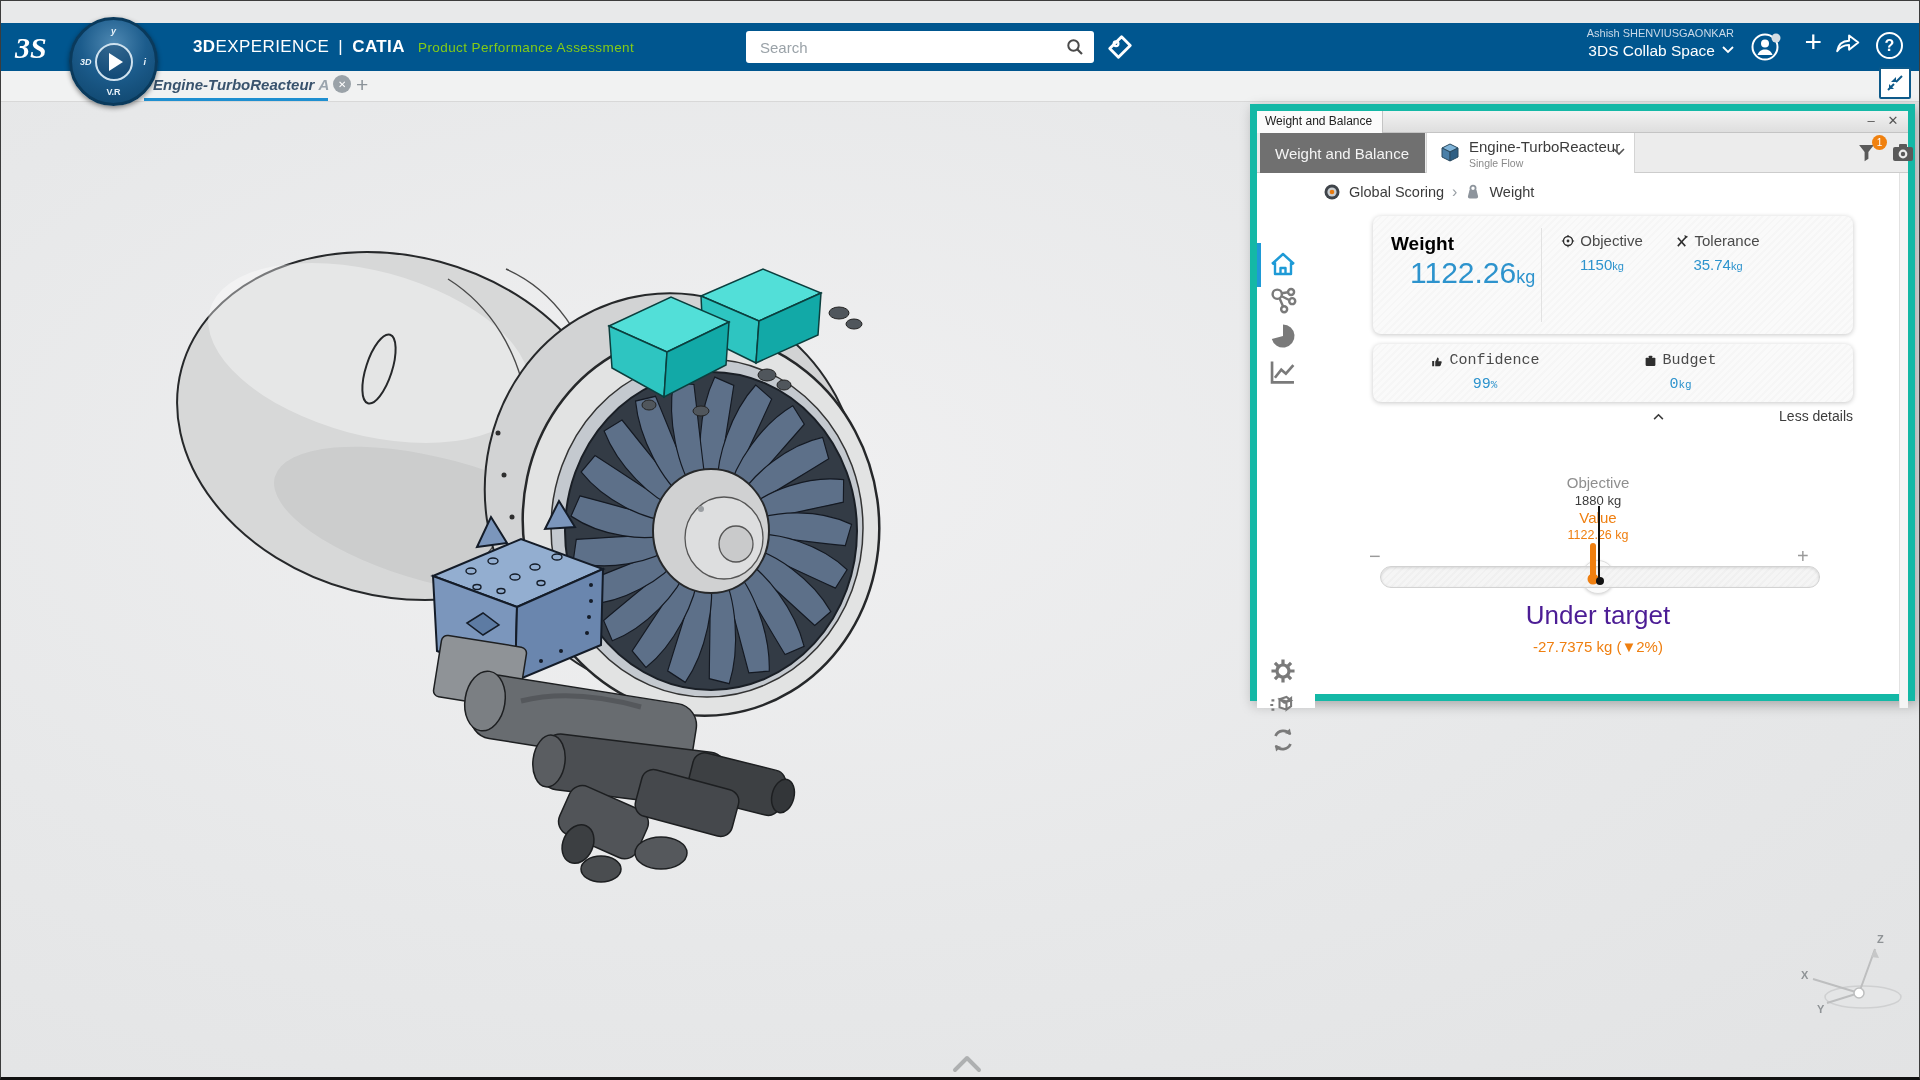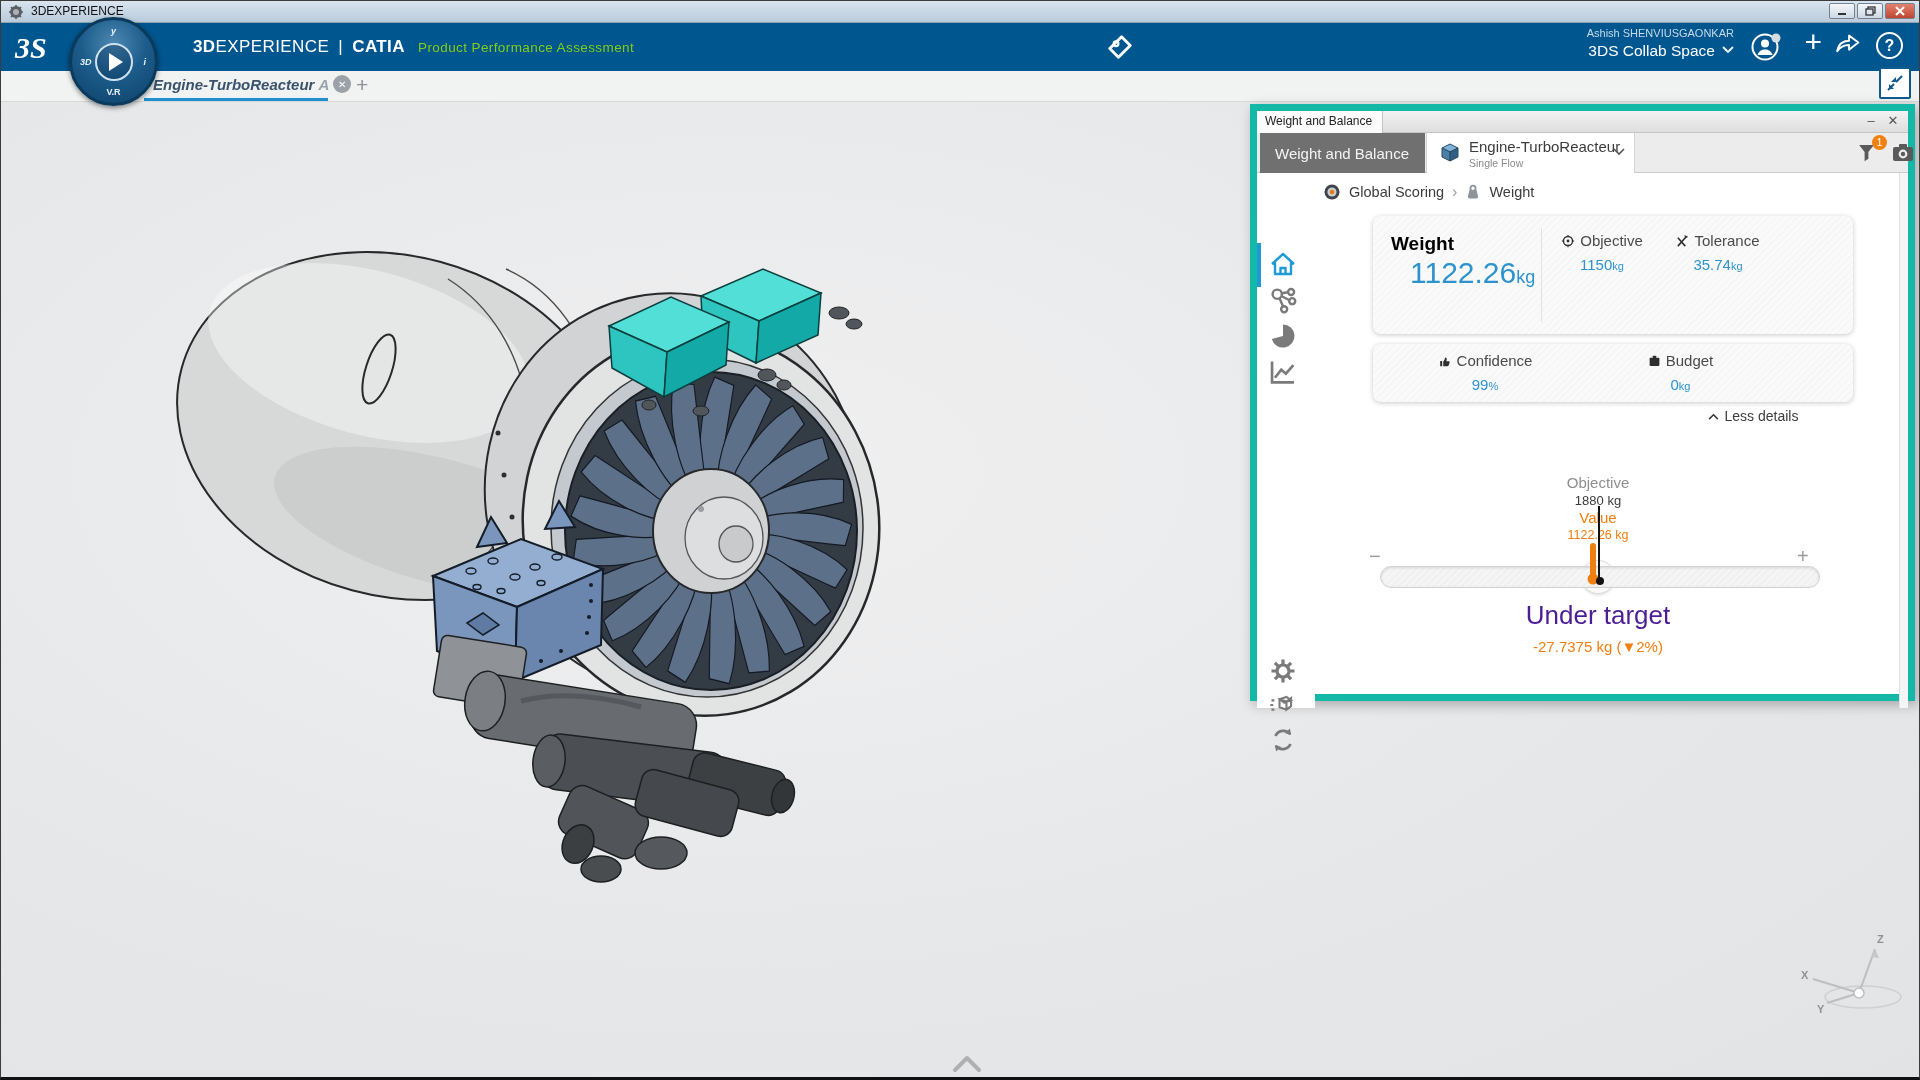--- a/index.html
+++ b/index.html
@@ -73,86 +73,69 @@
   #pscroll{position:absolute;right:0;top:62px;width:9px;height:535px;background:#f5f5f5;border-left:1px solid #e2e2e2;}
   
   #crumb{position:absolute;left:66px;top:70px;height:22px;display:flex;align-items:center;gap:8px;
          font-size:14.5px;color:#3c3c3c;}
   #crumb .sep{color:#9aa0a6;font-size:16px;}
   
   .card{position:absolute;left:116px;width:480px;background:#fafafa;border-radius:8px;
         box-shadow:0 1px 5px rgba(0,0,0,.22);
         background-image:repeating-linear-gradient(135deg,rgba(0,0,0,.015) 0 2px,transparent 2px 5px);}
   #card1{top:105px;height:118px;}
-  #card2{top:233px;height:58px;}
+  #card2{top:233px;height:58px;font-family:Liberation Mono, monospace;}
   #card1 .divider{position:absolute;left:168px;top:12px;height:94px;border-left:1px solid #e2e2e2;}
   .w-title{position:absolute;left:18px;top:17px;font-size:19px;font-weight:bold;color:#000;}
   .w-value{position:absolute;left:37px;top:40px;font-size:30px;font-weight:normal;color:#2d93cd;}
   .w-value .unit{font-size:18px;}
   .kpi{position:absolute;text-align:center;}
   .kpi .lab{font-size:15px;color:#4a4a4a;display:flex;align-items:center;gap:5px;justify-content:center;}
   .kpi .val{font-size:15px;color:#2d93cd;margin-top:7px;}
   .kpi .val .unit{font-size:11px;}
   #less{position:absolute;left:396px;top:297px;width:200px;text-align:right;font-size:14px;color:#3c3c3c;
-        display:flex;align-items:center;gap:6px;justify-content:center;}
+        display:flex;align-items:center;gap:6px;justify-content:space-between;}
   
   .gtxt{position:absolute;left:116px;width:450px;text-align:center;}
   #slider-track{position:absolute;left:123px;top:455px;width:440px;height:22px;border:1px solid #d2d2d2;
         border-radius:11px;background:#f5f5f5;box-shadow:inset 0 1px 3px rgba(0,0,0,.12);
         background-image:repeating-linear-gradient(135deg,rgba(0,0,0,.02) 0 2px,transparent 2px 5px);}
   #slider-thumb{position:absolute;left:324px;top:449px;width:34px;height:34px;border-radius:50%;
         background:#fbfbfb;border:1px solid #ddd;box-shadow:0 1px 3px rgba(0,0,0,.15);}
   .gsign{position:absolute;top:434px;font-size:20px;color:#9a9a9a;}
   #under-target{top:489px;font-size:26px;color:#4c1d95;}
   #delta{top:527px;font-size:15px;color:#ef7f10;}
   .orange{color:#ef7f10;} .gray{color:#8f8f8f;}
   
   .nosel{user-select:none;}
 </style>
 </head>
 <body>
 
 <div id="win">
 
-  <div id="titlebar" class="abs nosel">
-    <svg class="abs" style="left:8px;top:4px" width="14" height="14" viewBox="0 0 14 14">
-      <circle cx="7" cy="7" r="6" fill="#5a5f64"></circle>
-        <circle cx="7" cy="7" r="3" fill="#aab0b6"></circle>
-      <path d="M7 0v3M7 11v3M0 7h3M11 7h3M2 2l2 2M10 10l2 2M12 2l-2 2M4 10l-2 2" stroke="#5a5f64" stroke-width="1.6"></path>
-    </svg>
-    <span class="ttl">3DEXPERIENCE</span>
-    <div class="winbtn" style="right:64px">
-      <svg width="10" height="9" viewBox="0 0 10 9">
-          <path d="M1 7h8" stroke="#333" stroke-width="2"></path>
-        </svg>
-    </div>
-    <div class="winbtn" style="right:36px">
-      <svg width="11" height="10" viewBox="0 0 11 10">
-        <rect x="3" y="1" width="7" height="6" fill="none" stroke="#333" stroke-width="1.3"></rect>
-        <rect x="1" y="3" width="7" height="6" fill="#dfe7ee" stroke="#333" stroke-width="1.3"></rect>
-      </svg>
-    </div>
-    <div class="winbtn close" style="right:4px;width:30px">
-      <svg width="10" height="10" viewBox="0 0 10 10">
-          <path d="M1 1l8 8M9 1l-8 8" stroke="#fff" stroke-width="2"></path>
-        </svg>
-    </div>
-  </div>
 
   <div id="hdr" class="abs nosel">
     <svg class="abs" style="left:10px;top:6px" width="48" height="36" viewBox="0 0 48 36">
       <text x="4" y="29" font-family="Liberation Serif,serif" font-style="italic" font-weight="bold" font-size="30" fill="#fff">3S</text>
     </svg>
     <div id="brand">
       <b>3D</b><span class="lt">EXPERIENCE</span>
       <span class="lt" style="margin:0 4px">|</span>
       <b>CATIA</b>
       <span class="mod">Product Performance Assessment</span>
     </div>
 
+    <div id="searchbox">
+      <input placeholder="Search" style="">
+      <svg class="abs" style="right:10px;top:7px" width="18" height="18" viewBox="0 0 18 18">
+        <circle cx="7.5" cy="7.5" r="5.2" fill="none" stroke="#4a4a4a" stroke-width="2"></circle>
+        <path d="M11.5 11.5L16 16" stroke="#4a4a4a" stroke-width="2.2"></path>
+      </svg>
+    </div>
     <svg class="abs" style="left:1104px;top:9px" width="30" height="30" viewBox="0 0 19 19">
       <path d="M3 10.5L10.5 3l5.5 5.5L8.5 16z" fill="none" stroke="#fff" stroke-width="1.8" stroke-linejoin="round"></path>
       <circle cx="7" cy="7.5" r="1.5" fill="none" stroke="#fff" stroke-width="1.4"></circle>
     </svg>
 
     <div id="userblock">
       <div class="nm">Ashish SHENVIUSGAONKAR</div>
       <div class="sp">
           <span>3DS Collab Space</span>
         <svg width="12" height="8" viewBox="0 0 12 8">

